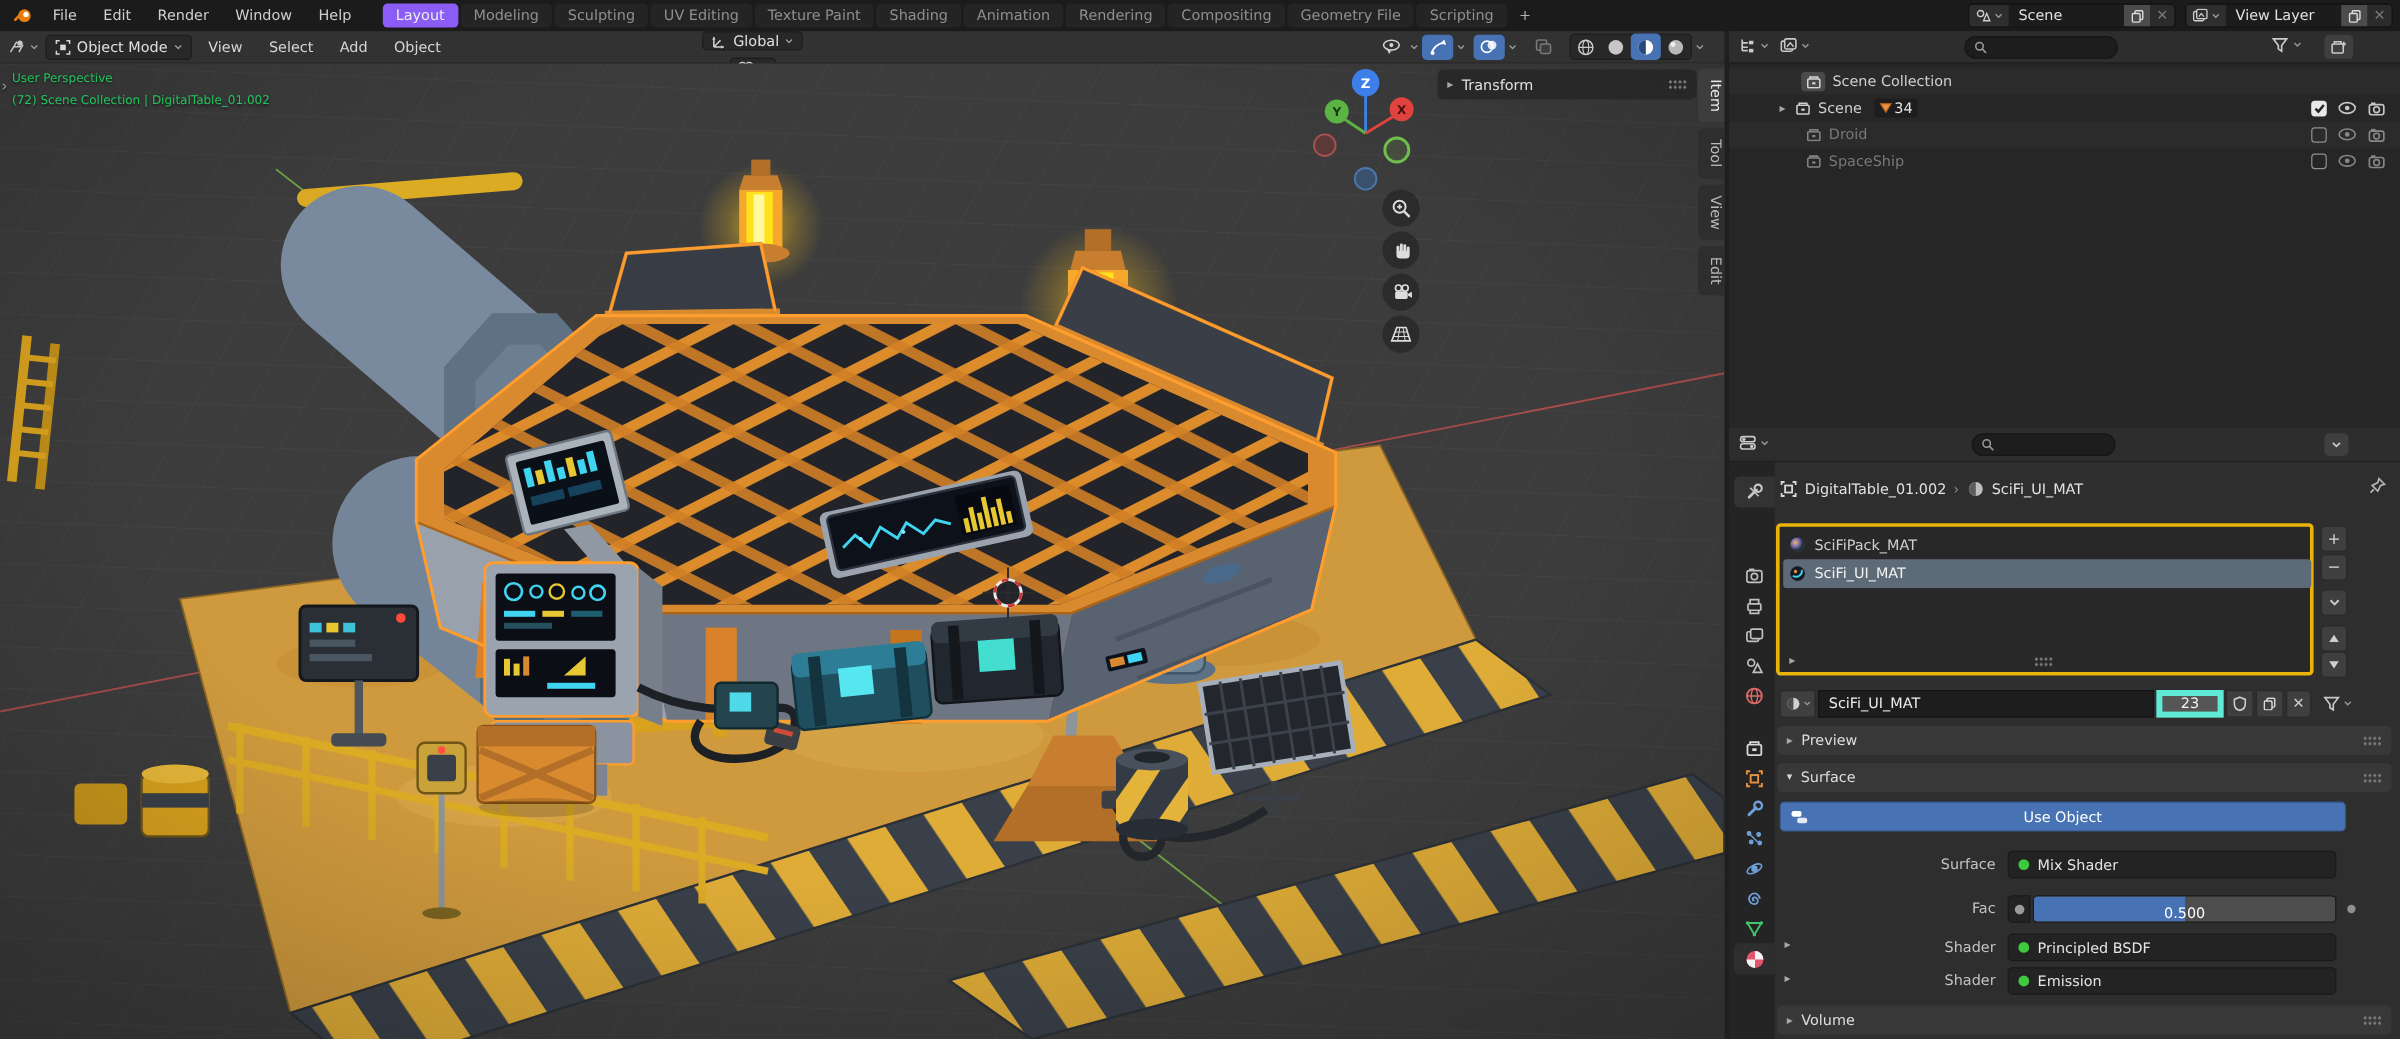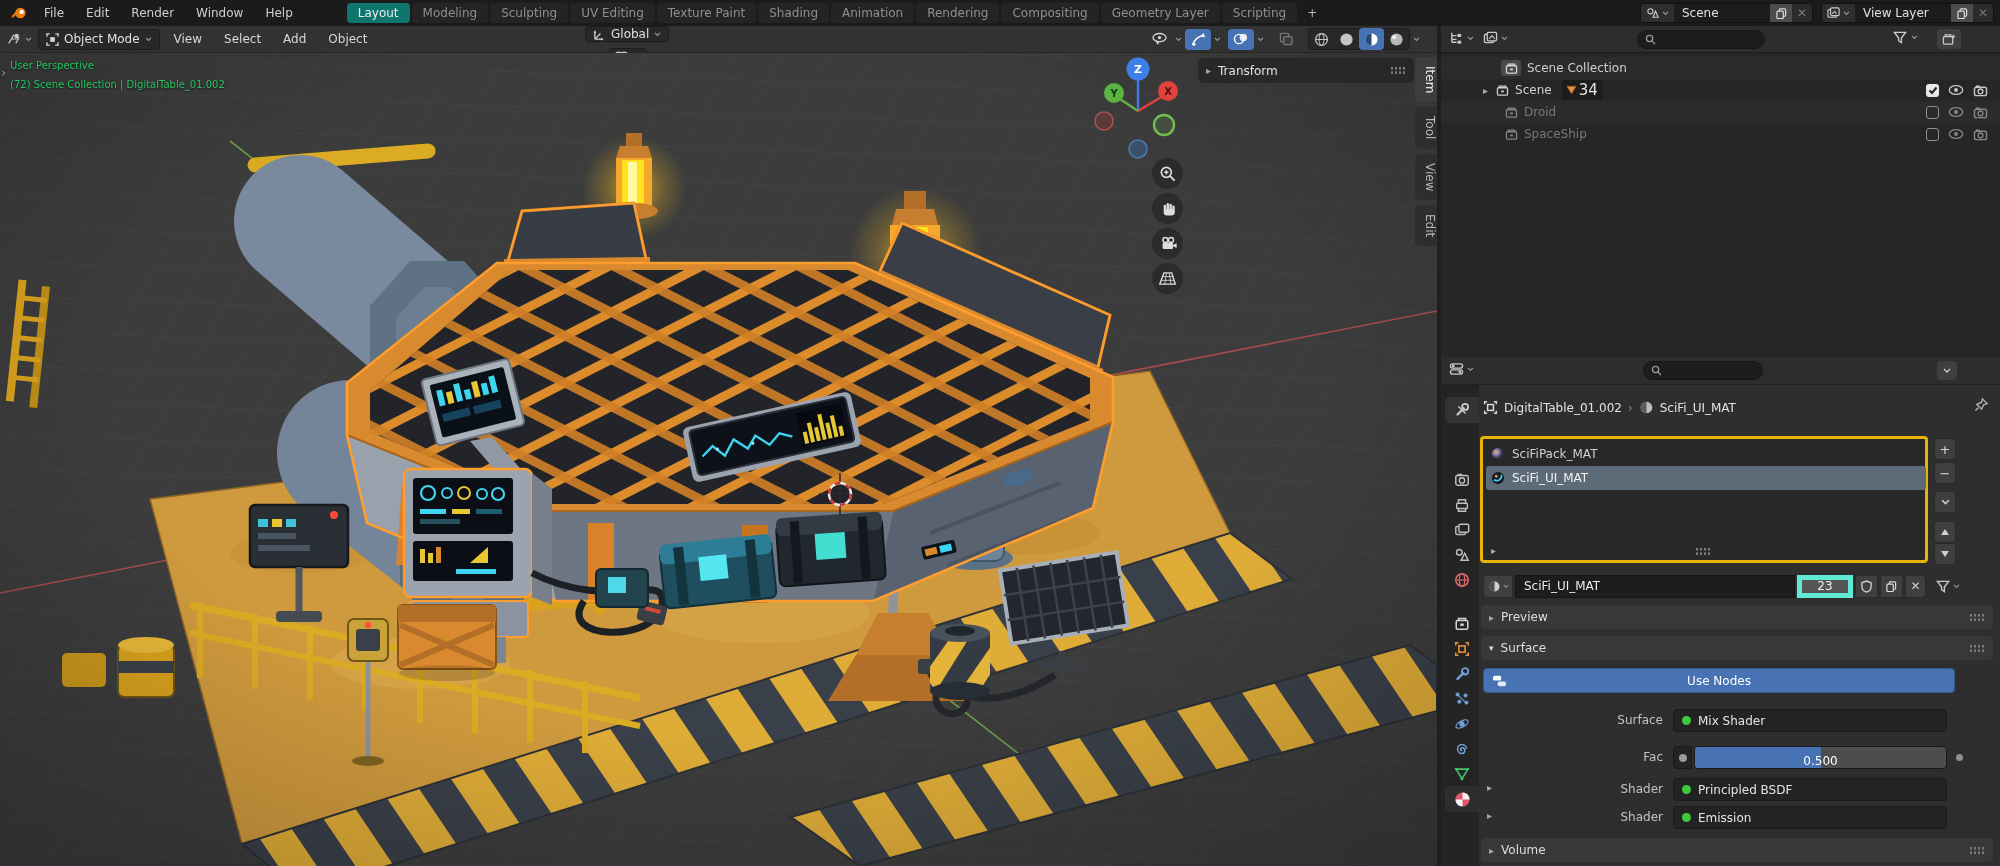--- a/index.html
+++ b/index.html
@@ -6,21 +6,21 @@
   *{box-sizing:border-box;}
   #app{position:relative;width:2000px;height:866px;background:#1f1f1f;overflow:hidden;
        font-family:"DejaVu Sans","Liberation Sans",sans-serif;font-size:12px;color:#d2d2d2;
        -webkit-font-smoothing:antialiased;}
   .abs{position:absolute;}
   
   #topbar{left:0;top:0;width:2000px;height:26px;background:#1b1b1b;display:flex;align-items:center;padding:0 6px;gap:2px;}
   .menu-item{padding:0 10px;color:#cfcfcf;line-height:26px;cursor:default;}
   .ws-tabs{display:flex;gap:2px;margin-left:14px;align-items:center;}
   .ws-tab{padding:3px 11px;border-radius:4px;background:#242424;color:#8f8f8f;white-space:nowrap;}
-  .ws-tab.active{background:#0f766e;color:#ececec;margin-left:28px;}
+  .ws-tab.active{background:#8b5cf6;color:#ececec;}
   .ws-add{padding:2px 8px;color:#b5b5b5;}
   .id-widget{display:flex;align-items:center;height:20px;background:#202020;border:1px solid #111;border-radius:4px;overflow:hidden;margin-left:8px;}
   .id-widget .iw-ic{display:flex;align-items:center;gap:2px;background:#2e2e2e;height:100%;padding:0 5px;}
   .id-widget .iw-name{padding:0 8px;background:#1c1c1c;height:100%;display:flex;align-items:center;min-width:96px;color:#e0e0e0;}
   .id-widget .iw-btn{width:22px;height:100%;display:flex;align-items:center;justify-content:center;background:#4c4c4c;}
   .id-widget .iw-x{width:20px;height:100%;display:flex;align-items:center;justify-content:center;background:#2b2b2b;color:#777;}
   
   #vheader{left:0;top:26px;width:1437px;height:27px;background:#323232;border-bottom:1px solid #262626;}
   .hgroup{position:absolute;top:0;height:26px;display:flex;align-items:center;gap:6px;}
   .drop{display:flex;align-items:center;gap:5px;background:#282828;border:1px solid #1d1d1d;border-radius:4px;height:21px;padding:0 7px;color:#e0e0e0;}
@@ -43,21 +43,21 @@
   
   #outliner{left:1441px;top:26px;width:559px;height:331px;background:#262626;}
   #outliner-header{position:absolute;left:0;top:0;width:100%;height:27px;background:#2d2d2d;border-bottom:1px solid #1c1c1c;}
   .search{position:absolute;height:19px;background:#1d1d1d;border:1px solid #161616;border-radius:10px;display:flex;align-items:center;padding:0 7px;gap:5px;}
   .orow{position:absolute;left:0;width:100%;height:22px;display:flex;align-items:center;}
   .orow.alt{background:#2b2b2b;}
   .orow .lbl{color:#cfcfcf;margin-left:6px;}
   .orow.dim .lbl{color:#787878;}
   .o-right{position:absolute;right:12px;display:flex;gap:9px;align-items:center;}
   .badge{display:flex;align-items:center;gap:2px;background:#1d1d1d;border-radius:3px;padding:1px 4px;margin-left:10px;}
-  .badge span{color:#e4e4e4;font-size:15px;}
+  .badge span{color:#e4e4e4;font-size:12px;}
   .chk{width:13px;height:13px;border-radius:3px;}
   .chk.on{background:#e8e8e8;}
   .chk.off{border:1.5px solid #8f8f8f;}
   
   #props{left:1441px;top:357px;width:559px;height:509px;background:#2e2e2e;}
   #props-header{position:absolute;left:0;top:0;width:100%;height:28px;background:#2d2d2d;border-bottom:1px solid #1f1f1f;}
   #tabstrip{position:absolute;left:0;top:28px;width:38px;height:481px;background:#242424;}
   .ptab{position:absolute;left:4px;width:34px;height:26px;display:flex;align-items:center;justify-content:center;border-radius:5px 0 0 5px;}
   .ptab.plate{background:#333;}
   .ptab.active{background:#2e2e2e;}
@@ -102,21 +102,21 @@
     <div class="ws-tabs">
       <span class="ws-tab active">Layout</span>
       <span class="ws-tab">Modeling</span>
       <span class="ws-tab">Sculpting</span>
       <span class="ws-tab">UV Editing</span>
       <span class="ws-tab">Texture Paint</span>
       <span class="ws-tab">Shading</span>
       <span class="ws-tab">Animation</span>
       <span class="ws-tab">Rendering</span>
       <span class="ws-tab">Compositing</span>
-      <span class="ws-tab">Geometry Layer</span>
+      <span class="ws-tab">Geometry File</span>
       <span class="ws-tab">Scripting</span>
       <span class="ws-add">+</span>
     </div>
     <div style="margin-left:auto;display:flex;">
       <div class="id-widget">
         <span class="iw-ic">
           <svg width="14" height="12" viewBox="0 0 16 14">
               <circle cx="5" cy="5" r="3" fill="none" stroke="#cfcfcf" stroke-width="1.3"></circle>
               <path d="M8 12 L11 5 L14 12 Z" fill="none" stroke="#cfcfcf" stroke-width="1.3"></path>
             </svg>
@@ -1026,21 +1026,21 @@
         <span>Surface</span>
         <span class="grip"></span>
       </div>
 
       <div class="use-nodes" style="top:283px;">
         <svg class="abs" style="left:8px;top:5px;" width="15" height="14" viewBox="0 0 16 15">
             <rect x="1" y="2" width="9" height="5" rx="2" fill="#fff"></rect>
             <rect x="6" y="8" width="9" height="5" rx="2" fill="#fff" opacity=".85"></rect>
             <circle cx="11.5" cy="4.5" r="1.5" fill="#4772b3"></circle>
           </svg>
-        <span>Use Nodes</span>
+        <span>Use Object</span>
       </div>
 
       <span class="flabel" style="left:60px;top:328px;width:124px;">Surface</span>
       <span class="fld abs" style="left:194px;top:324px;width:274px;">
         <span class="gdot"></span>
         <span>Mix Shader</span>
       </span>
 
       <span class="flabel" style="left:60px;top:365px;width:124px;">Fac</span>
       <span class="ibtn abs" style="left:194px;top:361px;width:19px;height:23px;background:#232323;border:1px solid #1a1a1a;border-radius:4px 0 0 4px;">

